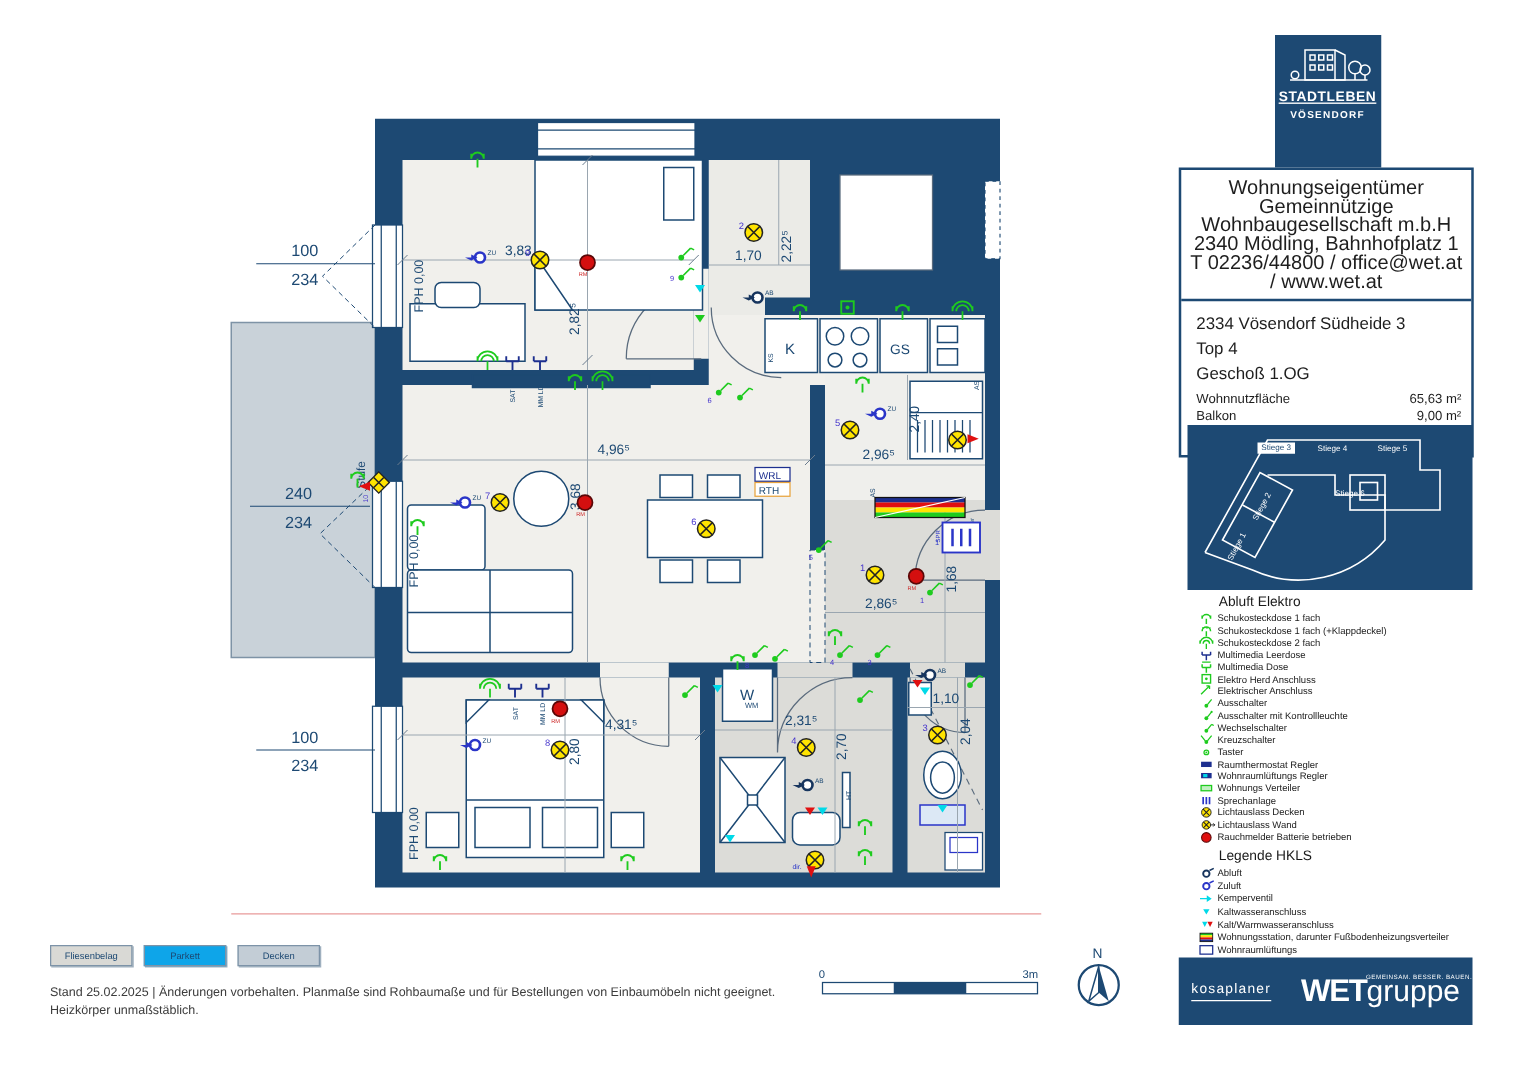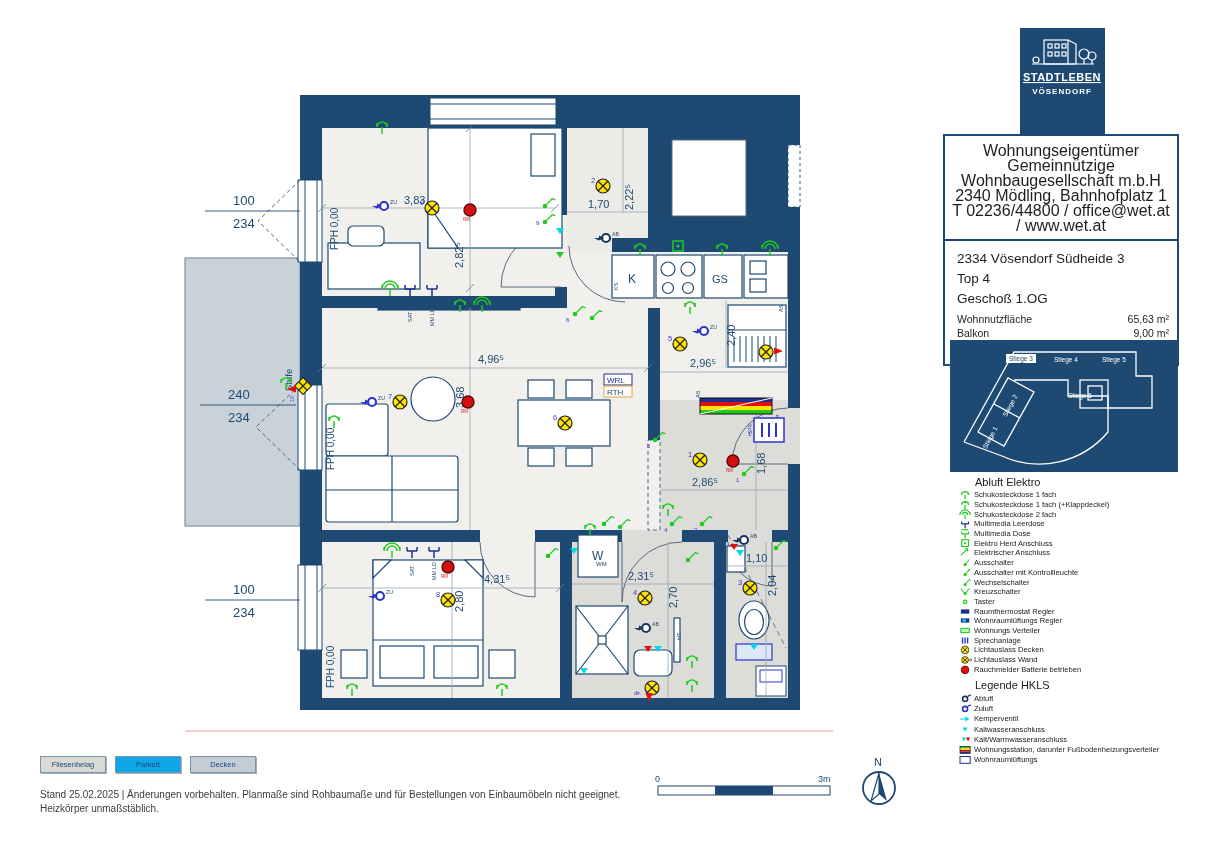--- a/index.html
+++ b/index.html
@@ -745,20 +745,27 @@
             <svg width="15" height="11" viewBox="-7 -7 15 13">
               <rect x="-6" y="-4" width="12" height="8" fill="#fff" stroke="#1d2f8f" stroke-width="1.2"></rect>
             </svg>
           </span>
           <span class="llab">Wohnraumlüftungs</span>
         </div>
       </div>
   </div>
 
   
+  <div class="footerbar">
+    <span class="kosa">kosaplaner</span>
+    <span class="wetwrap">
+      <span class="wet-tag">GEMEINSAM. BESSER. BAUEN.</span>
+      <span class="wet-bold">WET</span><span class="wet-light">gruppe</span>
+    </span>
+  </div>
 
   
   <div class="chip chip1">Fliesenbelag</div>
   <div class="chip chip2">Parkett</div>
   <div class="chip chip3">Decken</div>
   <div class="disclaimer">
     <div>Stand 25.02.2025 | Änderungen vorbehalten. Planmaße sind Rohbaumaße und für Bestellungen von Einbaumöbeln nicht geeignet.</div>
     <div>Heizkörper unmaßstäblich.</div>
   </div>
 

